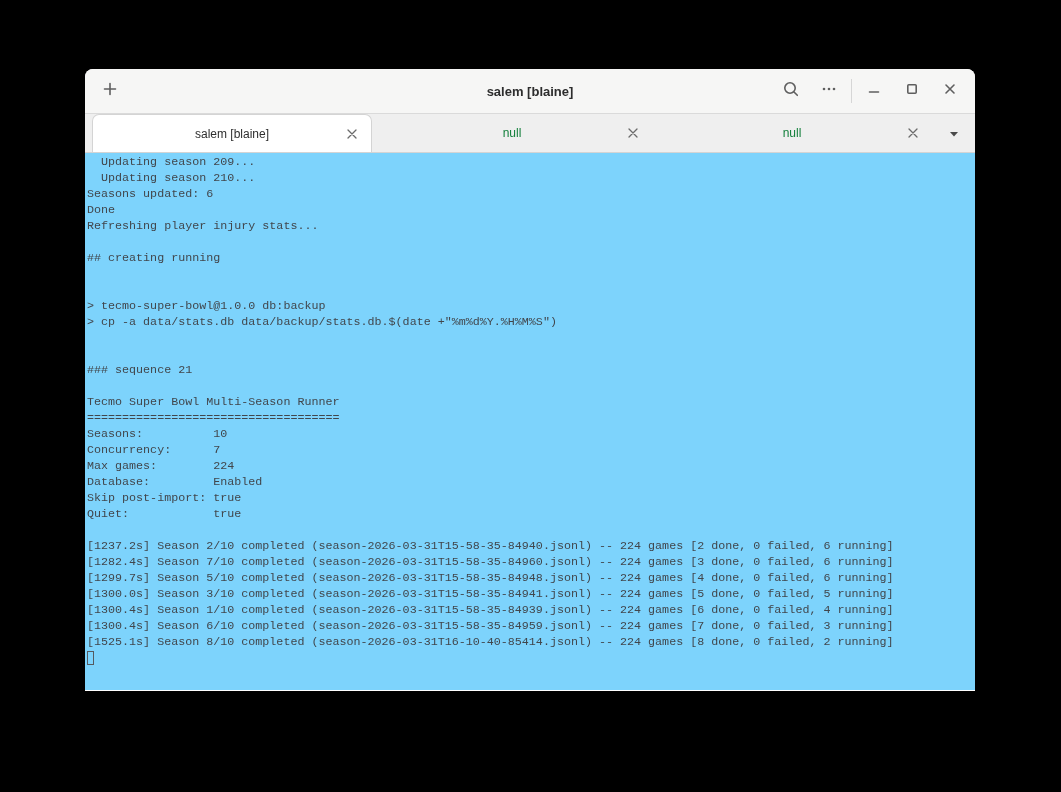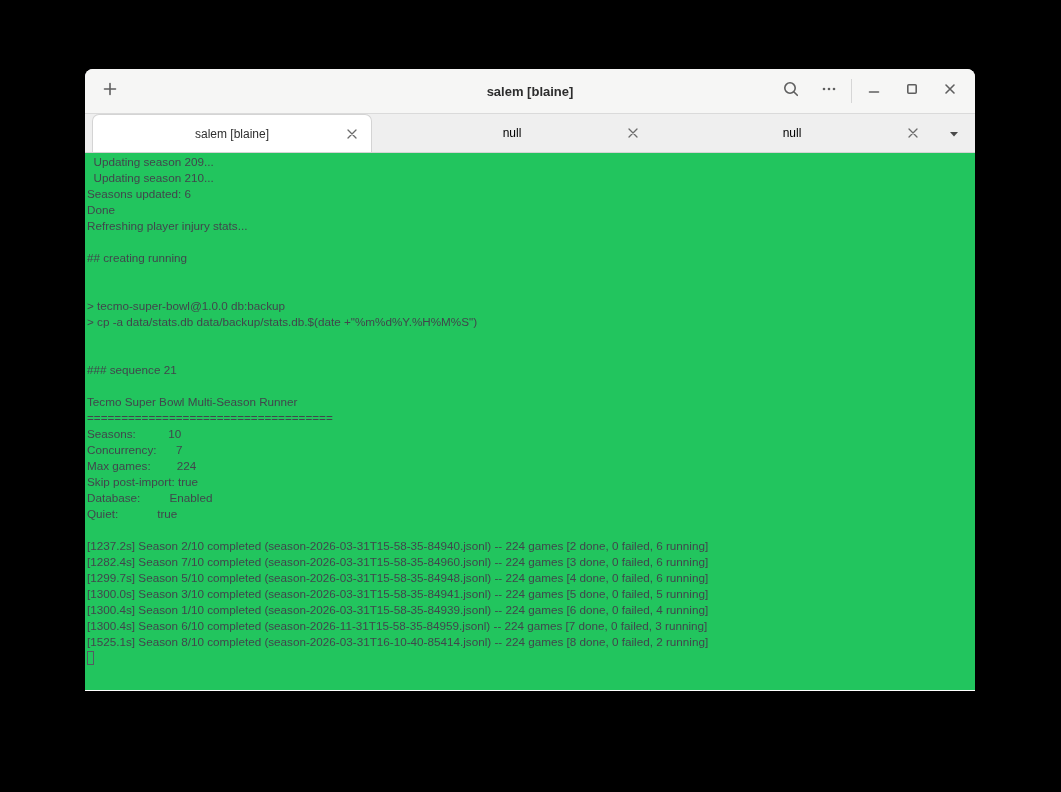--- a/index.html
+++ b/index.html
@@ -20,33 +20,33 @@
               font-size:13px; font-weight:bold; color:#2d2d2d; pointer-events:none; }
   .tb-right { position:absolute; right:6px; top:0; height:44px; display:flex; align-items:center; }
   .tb-right .tb-btn { width:38px; }
   .tb-sep { width:1px; height:24px; background:#d6d6d6; margin:0 3px; }
   .icon-stroke { stroke:#5f5f5f; stroke-width:1.6; fill:none; stroke-linecap:round; }
 
   
   .tabbar { height:39px; background:#efefef; border-bottom:1px solid #d4d4d4;
             display:flex; align-items:stretch; }
   .tab { position:relative; width:280px; display:flex; align-items:center; justify-content:center;
-         font-size:12px; color:#000000; cursor:pointer; }
+         font-size:12px; color:#15803d; cursor:pointer; }
   .tab.active { margin-left:7px; background:#ffffff; color:#2f2f2f;
                 border:1px solid #d4d4d4; border-bottom:none;
                 border-radius:7px 7px 0 0; z-index:2; }
   .tab-close { position:absolute; right:10px; top:50%; transform:translateY(-50%);
                width:18px; height:18px; display:flex; align-items:center; justify-content:center;
                cursor:pointer; }
   .tab-overflow { flex:1; display:flex; align-items:center; justify-content:center; cursor:pointer; }
 
   
-  .terminal { position:relative; background:#22c55e; height:537px;
+  .terminal { position:relative; background:#7dd3fc; height:537px;
               padding:1px 0 0 2px; overflow:hidden;
-              font-family:Liberation Sans, sans-serif;
+              font-family:Liberation Mono, monospace;
               font-size:11.7px; line-height:16px; color:#41464c; }
   .term-line { white-space:pre; height:16px; }
   .cursor-line { height:16px; }
   .block-cursor { display:inline-block; width:7px; height:14px; margin-top:1px;
                   border:1px solid #555a60; background:transparent; }
 </style>
 </head>
 <body>
 
 <div class="stage">
@@ -153,30 +153,30 @@
           <div class="term-line">&gt; cp -a data/stats.db data/backup/stats.db.$(date +"%m%d%Y.%H%M%S")</div>
           <div class="term-line"></div>
           <div class="term-line"></div>
           <div class="term-line">### sequence 21</div>
           <div class="term-line"></div>
           <div class="term-line">Tecmo Super Bowl Multi-Season Runner</div>
           <div class="term-line">====================================</div>
           <div class="term-line">Seasons:          10</div>
           <div class="term-line">Concurrency:      7</div>
           <div class="term-line">Max games:        224</div>
+          <div class="term-line">Database:         Enabled</div>
           <div class="term-line">Skip post-import: true</div>
-          <div class="term-line">Database:         Enabled</div>
           <div class="term-line">Quiet:            true</div>
           <div class="term-line"></div>
           <div class="term-line">[1237.2s] Season 2/10 completed (season-2026-03-31T15-58-35-84940.jsonl) -- 224 games [2 done, 0 failed, 6 running]</div>
           <div class="term-line">[1282.4s] Season 7/10 completed (season-2026-03-31T15-58-35-84960.jsonl) -- 224 games [3 done, 0 failed, 6 running]</div>
           <div class="term-line">[1299.7s] Season 5/10 completed (season-2026-03-31T15-58-35-84948.jsonl) -- 224 games [4 done, 0 failed, 6 running]</div>
           <div class="term-line">[1300.0s] Season 3/10 completed (season-2026-03-31T15-58-35-84941.jsonl) -- 224 games [5 done, 0 failed, 5 running]</div>
           <div class="term-line">[1300.4s] Season 1/10 completed (season-2026-03-31T15-58-35-84939.jsonl) -- 224 games [6 done, 0 failed, 4 running]</div>
-          <div class="term-line">[1300.4s] Season 6/10 completed (season-2026-11-31T15-58-35-84959.jsonl) -- 224 games [7 done, 0 failed, 3 running]</div>
+          <div class="term-line">[1300.4s] Season 6/10 completed (season-2026-03-31T15-58-35-84959.jsonl) -- 224 games [7 done, 0 failed, 3 running]</div>
           <div class="term-line">[1525.1s] Season 8/10 completed (season-2026-03-31T16-10-40-85414.jsonl) -- 224 games [8 done, 0 failed, 2 running]</div>
         </div>
       <div class="cursor-line">
         <span class="block-cursor"></span>
       </div>
     </div>
 
   </div>
 </div>
 

